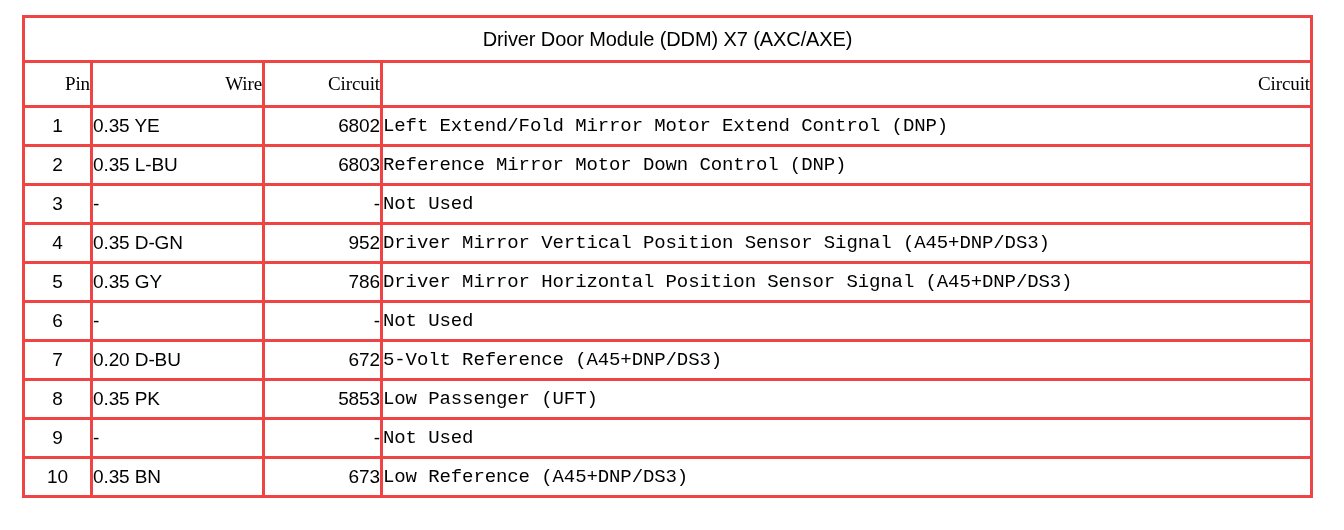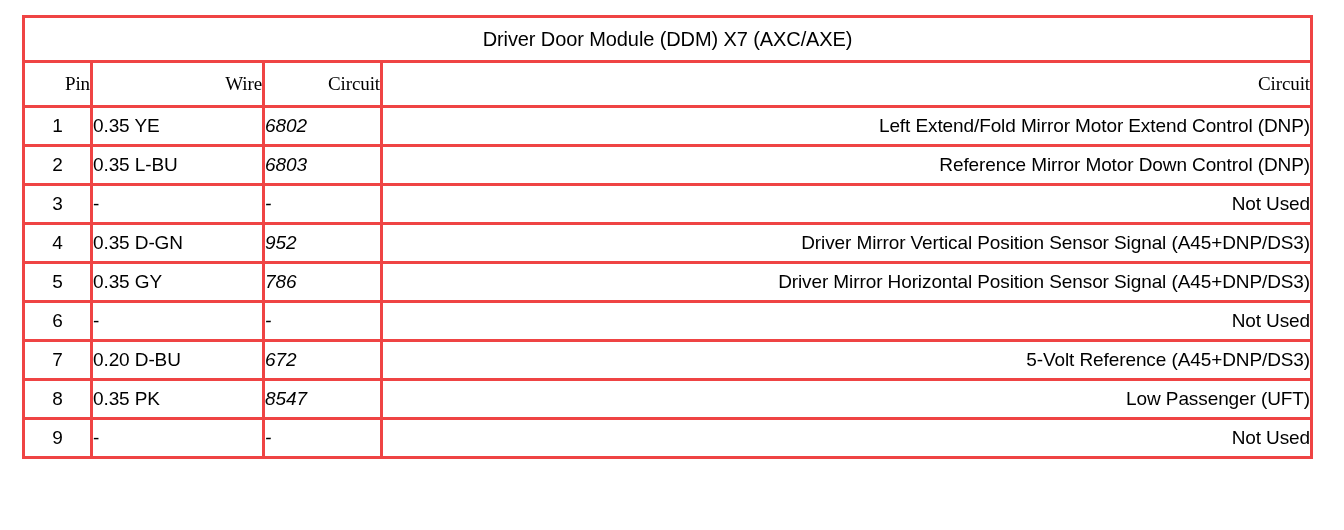--- a/index.html
+++ b/index.html
@@ -75,26 +75,27 @@
 
   
   tr.data-row > td {
     height: 36px;
     vertical-align: middle;
     font-size: 19px;
     letter-spacing: -0.1px;
   }
   td.cell-pin     { text-align: center; }
   td.cell-wire    { text-align: left; }
-  td.cell-circuit { text-align: left; font-style: italic; }
+  td.cell-circuit { text-align: right; }
   td.cell-function{
-    text-align: right;
+    text-align: left;
     padding-left: 5px;
     white-space: nowrap;
     overflow: hidden;
+    font-family: Liberation Mono, monospace;
   }
 </style>
 </head>
 <body>
 
 <div id="page">
   <div class="pinout-wrap">
     <table class="pinout">
       <colgroup>
         <col class="c-pin">
@@ -151,25 +152,31 @@
         </tr>
         <tr class="data-row">
           <td class="cell-pin">7</td>
           <td class="cell-wire">0.20 D-BU</td>
           <td class="cell-circuit">672</td>
           <td class="cell-function">5-Volt Reference (A45+DNP/DS3)</td>
         </tr>
         <tr class="data-row">
           <td class="cell-pin">8</td>
           <td class="cell-wire">0.35 PK</td>
-          <td class="cell-circuit">8547</td>
+          <td class="cell-circuit">5853</td>
           <td class="cell-function">Low Passenger (UFT)</td>
         </tr>
         <tr class="data-row">
           <td class="cell-pin">9</td>
           <td class="cell-wire">-</td>
           <td class="cell-circuit">-</td>
           <td class="cell-function">Not Used</td>
         </tr>
+        <tr class="data-row">
+          <td class="cell-pin">10</td>
+          <td class="cell-wire">0.35 BN</td>
+          <td class="cell-circuit">673</td>
+          <td class="cell-function">Low Reference (A45+DNP/DS3)</td>
+        </tr>
       </tbody>
     </table>
   </div>
 </div>
 
 </body></html>

